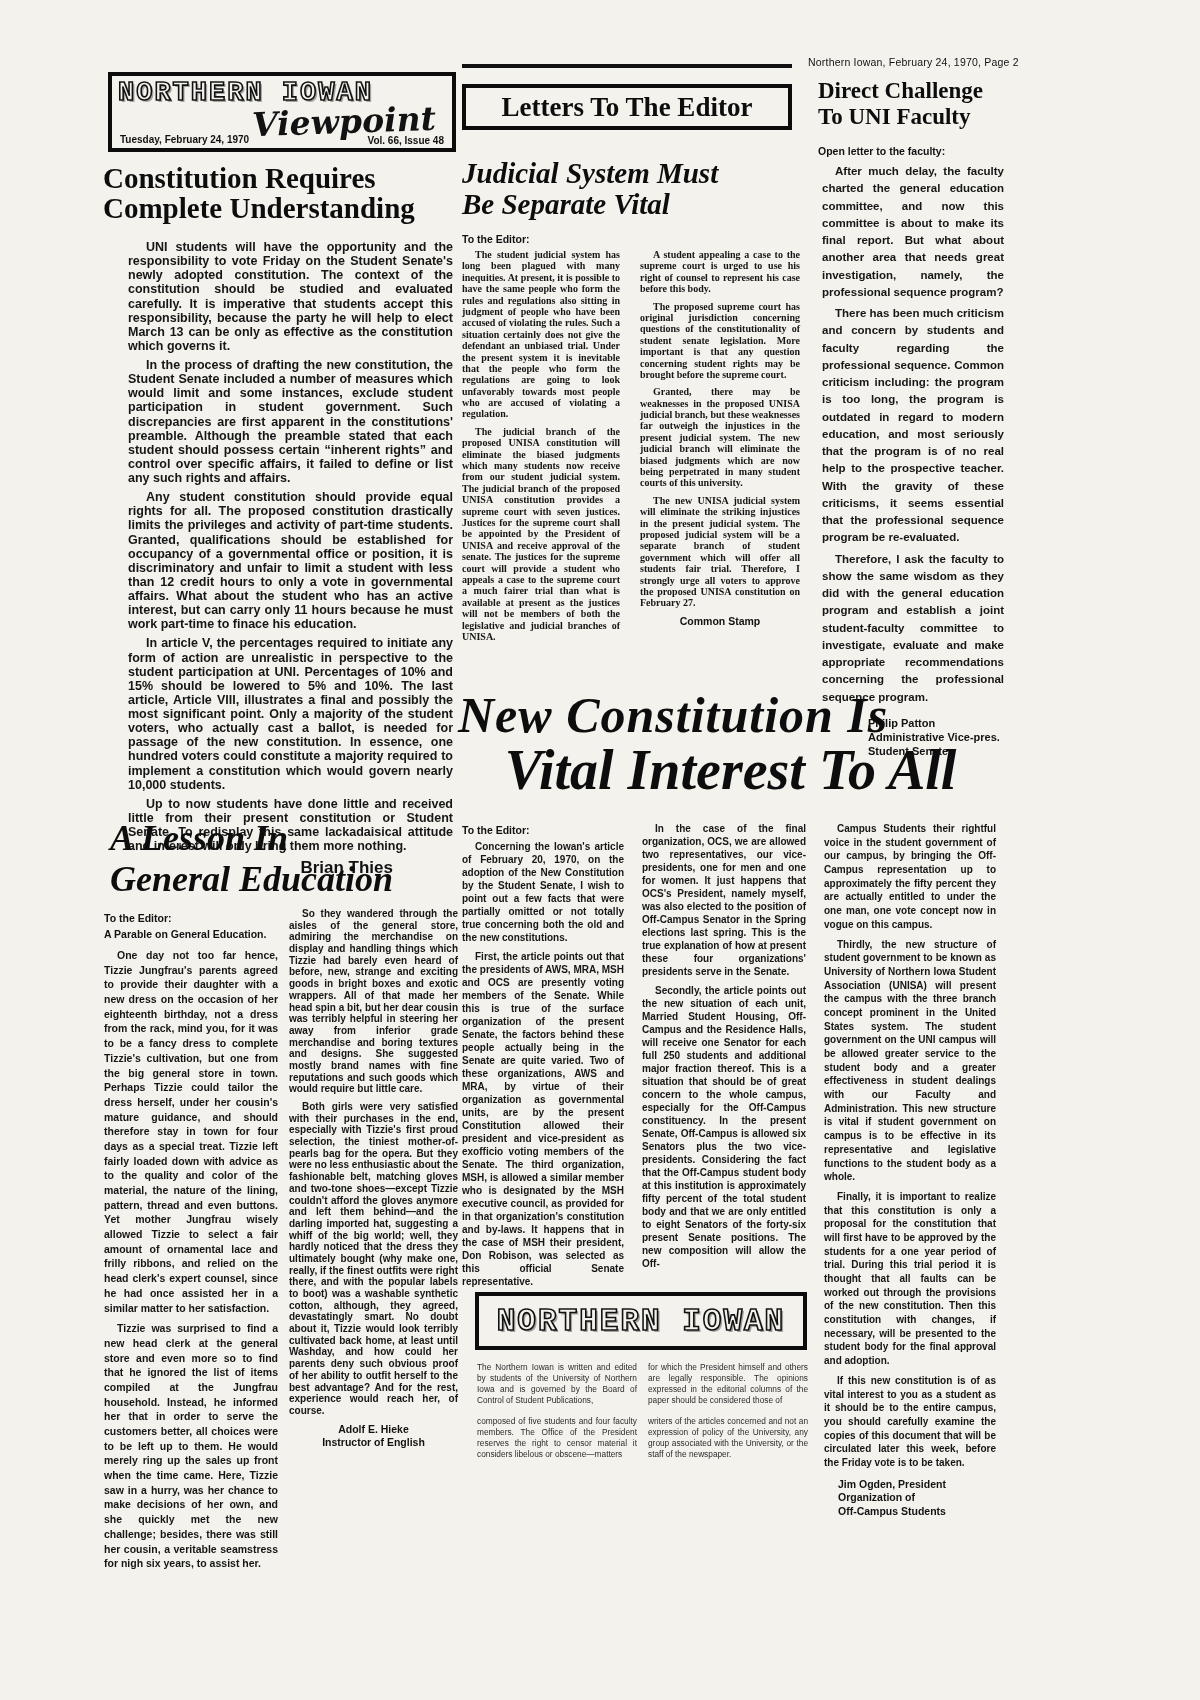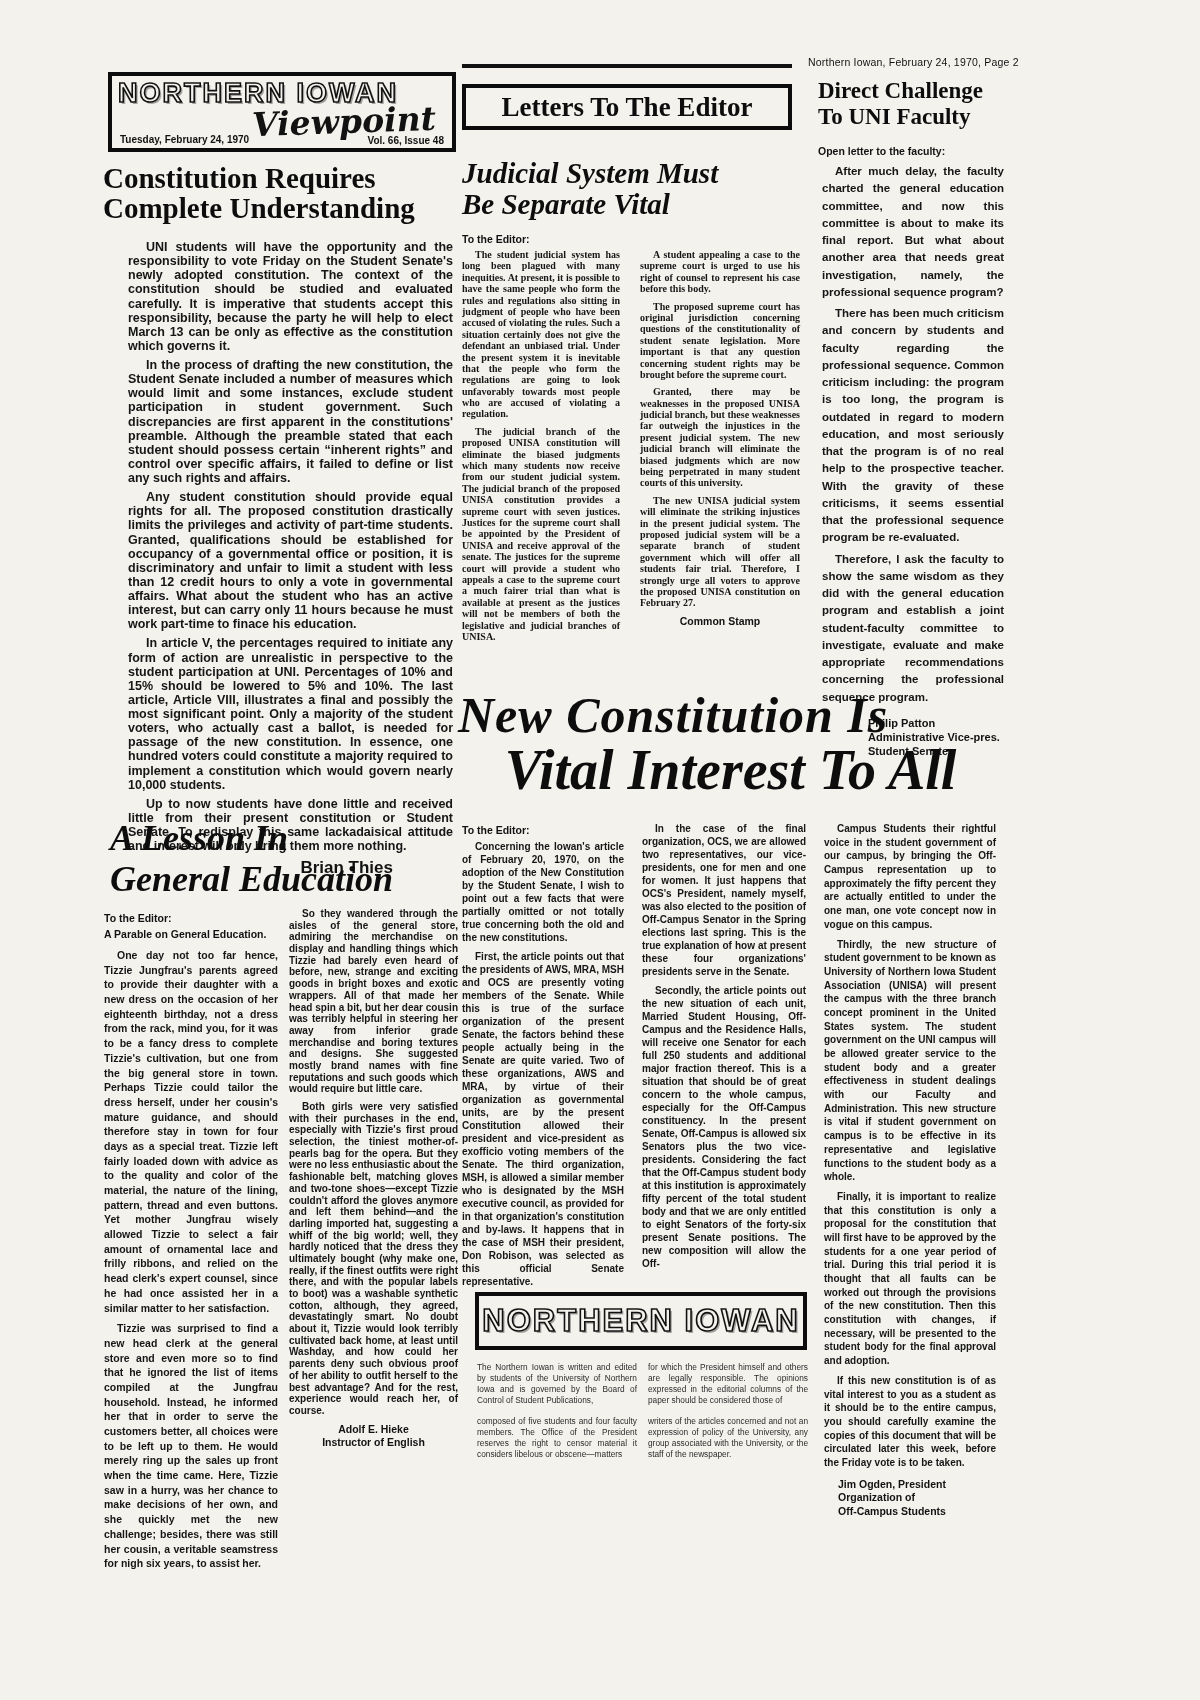--- a/index.html
+++ b/index.html
@@ -27,21 +27,21 @@
   .ls2 p{font-size:10px;line-height:1.17;}
   
   .fine p{font-size:8.3px;line-height:1.33;font-weight:400;color:#2b2b2b;
           text-align:justify;text-indent:0;margin:0 0 10px 0;}
   
   .headline{font-family:"Liberation Serif",serif;font-weight:700;color:#0d0d0d;}
   .salutation{font-size:10.5px;font-weight:700;}
   .byline{font-weight:700;}
   
   .bubble{
-    font-family:Liberation Sans, sans-serif;font-weight:900;letter-spacing:2px;
+    font-family:Liberation Mono, monospace;font-weight:900;letter-spacing:2px;
     color:#6d28d9;
     -webkit-text-stroke:1.6px #111;
     -webkit-text-fill-color:#f3f2ed;
     text-shadow:2px 2px 0 rgba(17,17,17,.35);
     white-space:nowrap;
   }
   .script-title{
     font-family:"DejaVu Serif",serif;font-style:italic;font-weight:700;
     transform:rotate(-2deg);
   }

